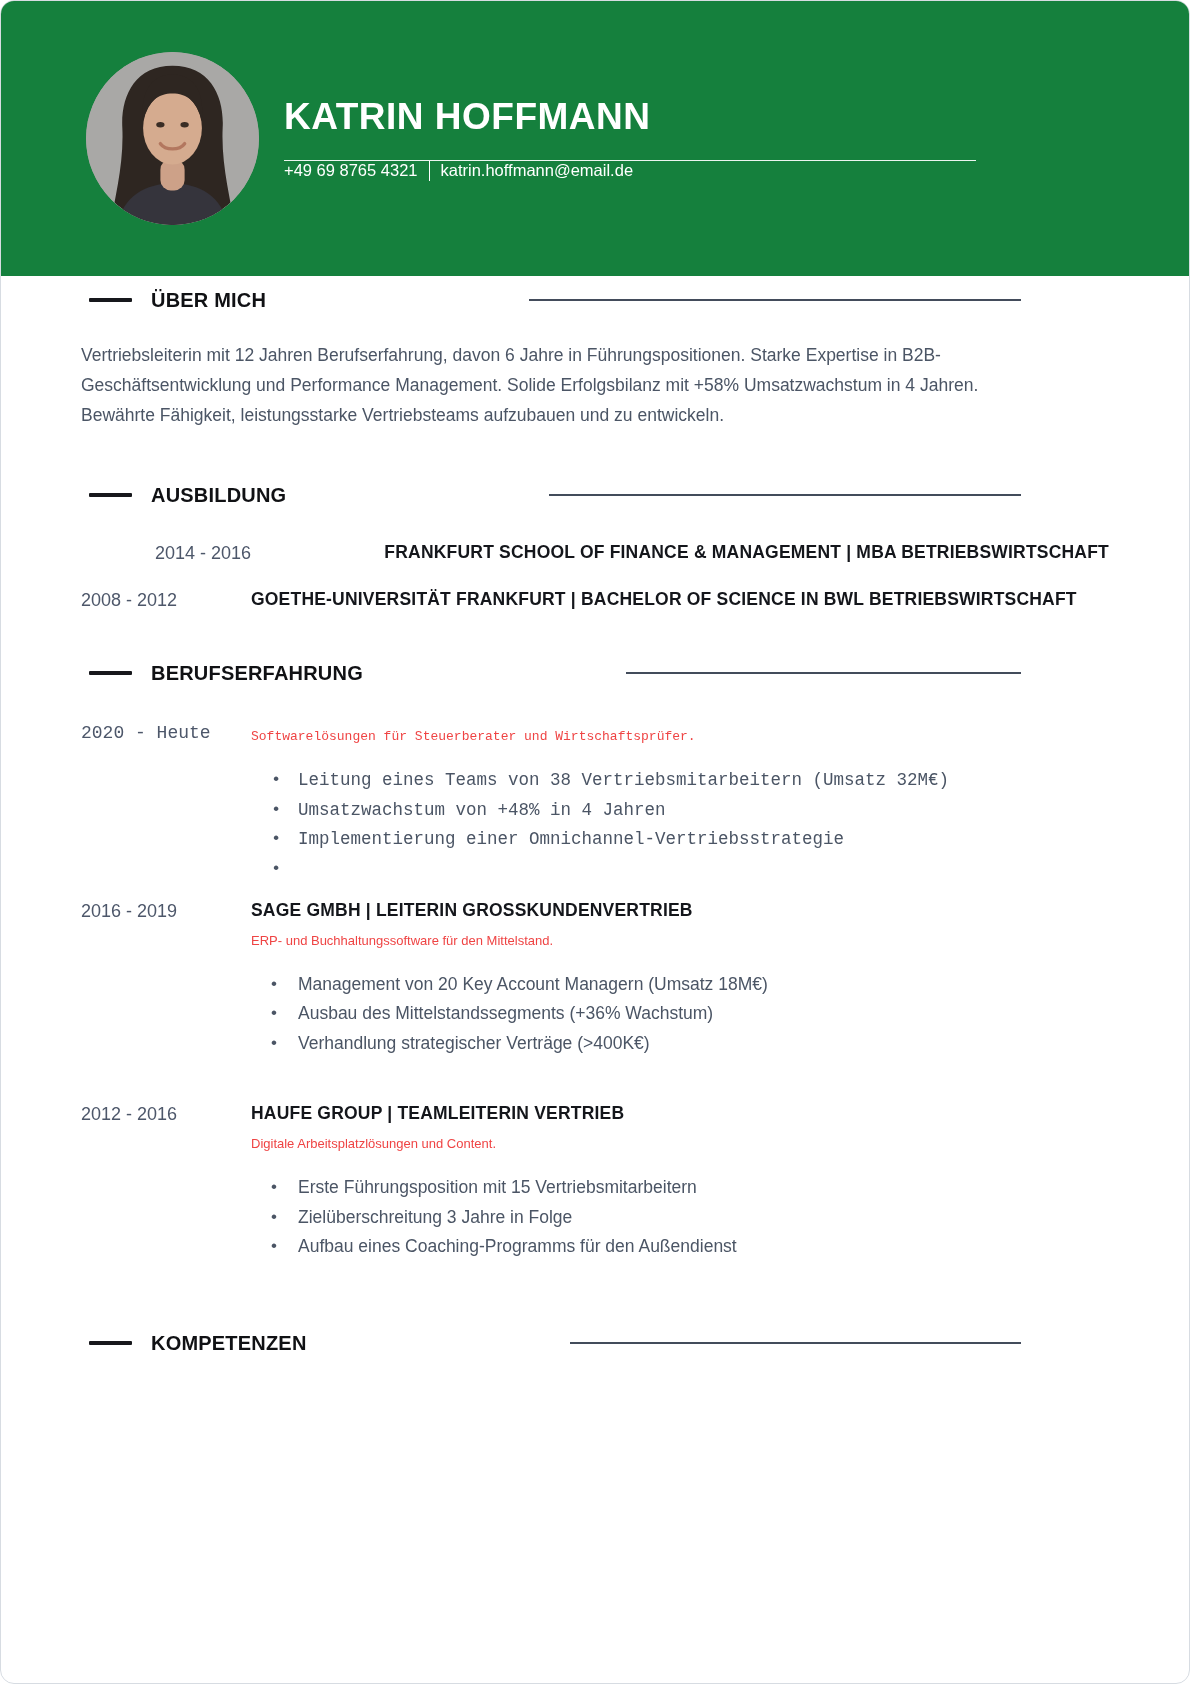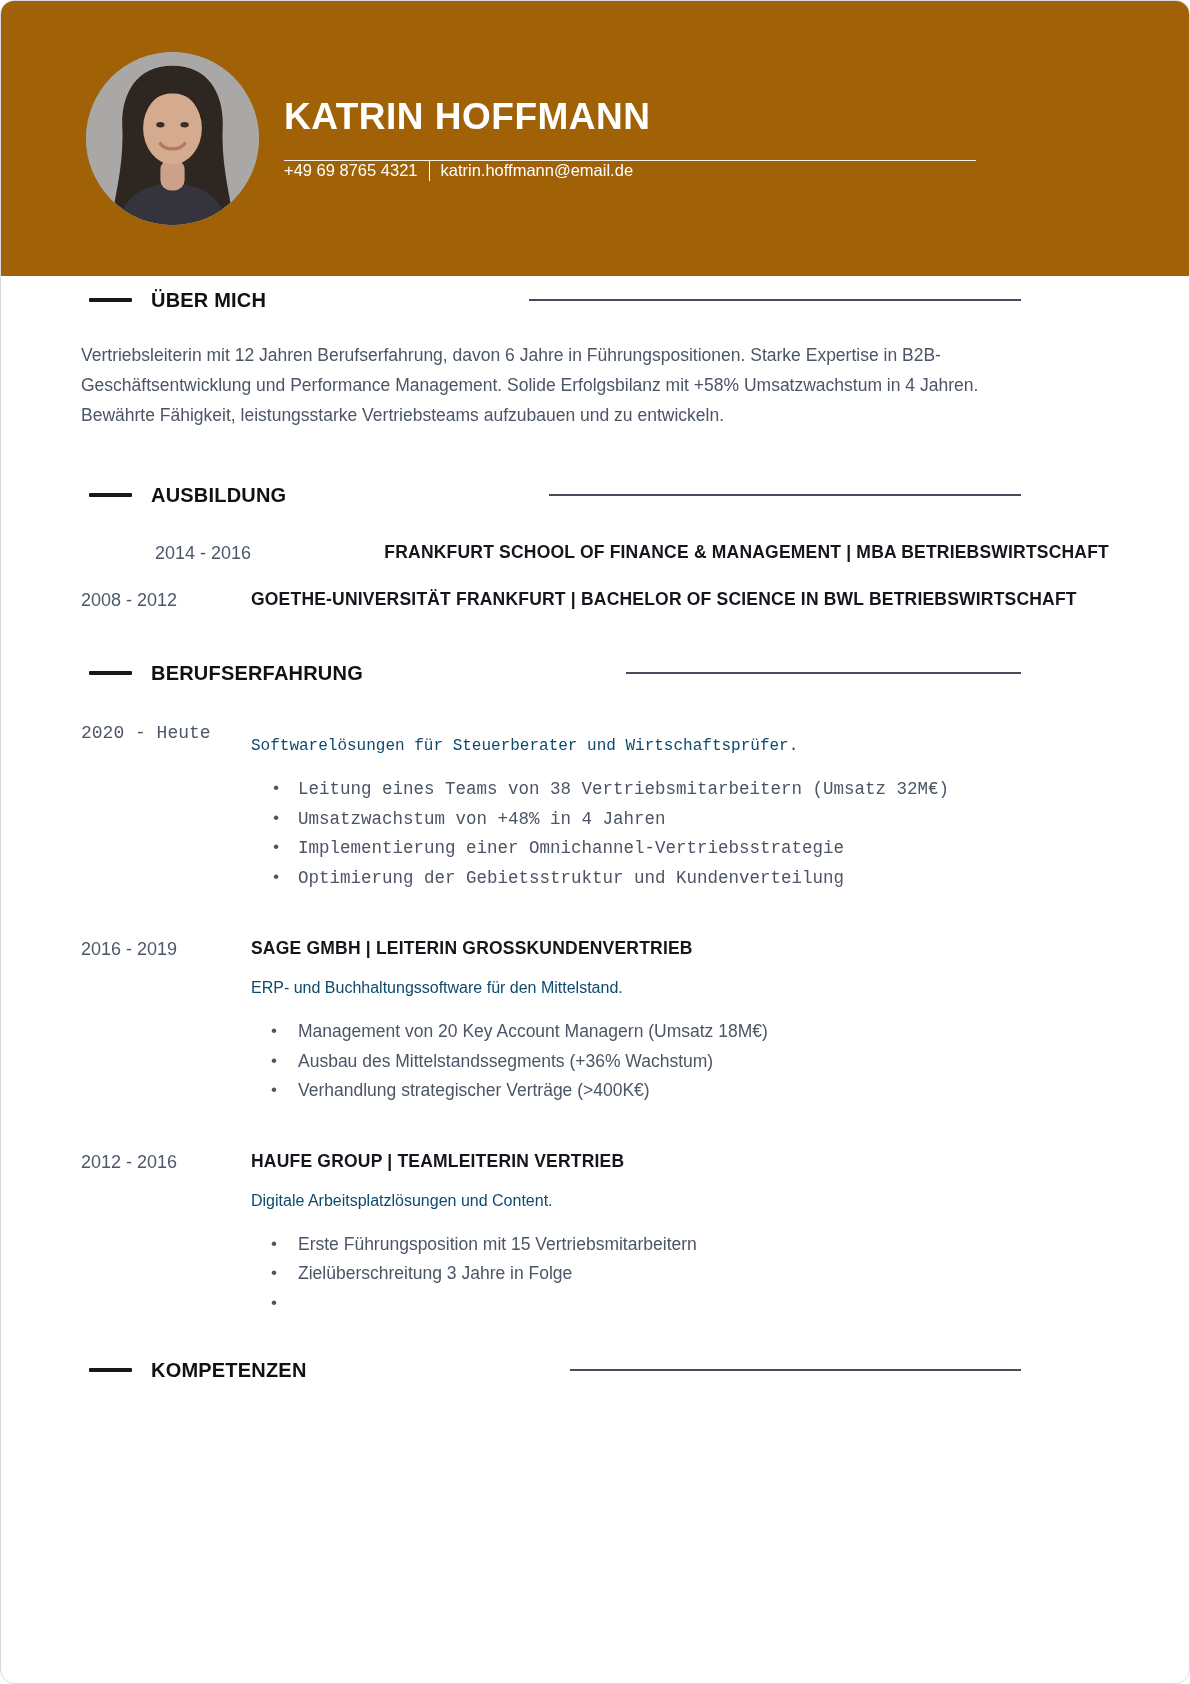--- a/index.html
+++ b/index.html
@@ -13,21 +13,21 @@
     background: #ffffff;
     border: 1px solid #d7dce2;
     border-radius: 14px;
     overflow: hidden;
     position: relative;
   }
 
   
   .header {
     height: 275px;
-    background: #a16207;
+    background: #15803d;
     display: flex;
     align-items: center;
     padding-left: 85px;
     padding-right: 80px;
   }
   .avatar {
     width: 173px;
     height: 173px;
     border-radius: 50%;
     overflow: hidden;
@@ -131,23 +131,23 @@
   }
   .entry-title {
     font-size: 17.5px;
     font-weight: 700;
     color: #14161b;
     letter-spacing: 0.2px;
     line-height: 26px;
     max-width: 860px;
   }
   .entry-desc {
-    margin-top: 14px;
-    font-size: 16px;
-    color: #0c4a6e;
+    margin-top: 5px;
+    font-size: 13px;
+    color: #ef4444;
     line-height: 26px;
   }
   .entry-bullets {
     list-style: none;
     margin-top: 16px;
   }
   .entry-bullets li {
     position: relative;
     padding-left: 47px;
     font-size: 17.5px;
@@ -244,21 +244,21 @@
       </div>
 
       <div class="entry exp-1">
         <div class="entry-period">2020 - Heute</div>
         <div>
           <div class="entry-desc">Softwarelösungen für Steuerberater und Wirtschaftsprüfer.</div>
           <ul class="entry-bullets">
             <li><span class="bullet-glyph">•</span><span>Leitung eines Teams von 38 Vertriebsmitarbeitern (Umsatz 32M€)</span></li>
             <li><span class="bullet-glyph">•</span><span>Umsatzwachstum von +48% in 4 Jahren</span></li>
             <li><span class="bullet-glyph">•</span><span>Implementierung einer Omnichannel-Vertriebsstrategie</span></li>
-            <li><span class="bullet-glyph">•</span><span>Optimierung der Gebietsstruktur und Kundenverteilung</span></li>
+            <li><span class="bullet-glyph">•</span></li>
           </ul>
         </div>
       </div>
 
       <div class="entry exp-2">
         <div class="entry-period">2016 - 2019</div>
         <div>
           <div class="entry-title">SAGE GMBH | LEITERIN GROSSKUNDENVERTRIEB</div>
           <div class="entry-desc">ERP- und Buchhaltungssoftware für den Mittelstand.</div>
           <ul class="entry-bullets">
@@ -270,21 +270,21 @@
       </div>
 
       <div class="entry exp-3">
         <div class="entry-period">2012 - 2016</div>
         <div>
           <div class="entry-title">HAUFE GROUP | TEAMLEITERIN VERTRIEB</div>
           <div class="entry-desc">Digitale Arbeitsplatzlösungen und Content.</div>
           <ul class="entry-bullets">
             <li><span class="bullet-glyph">•</span><span>Erste Führungsposition mit 15 Vertriebsmitarbeitern</span></li>
             <li><span class="bullet-glyph">•</span><span>Zielüberschreitung 3 Jahre in Folge</span></li>
-            <li><span class="bullet-glyph">•</span></li>
+            <li><span class="bullet-glyph">•</span><span>Aufbau eines Coaching-Programms für den Außendienst</span></li>
           </ul>
         </div>
       </div>
     </section>
 
     <section class="section-skills">
       <div class="section-heading">
         <span class="heading-dash"></span>
         <h2>KOMPETENZEN</h2>
         <span class="heading-rule"></span>

